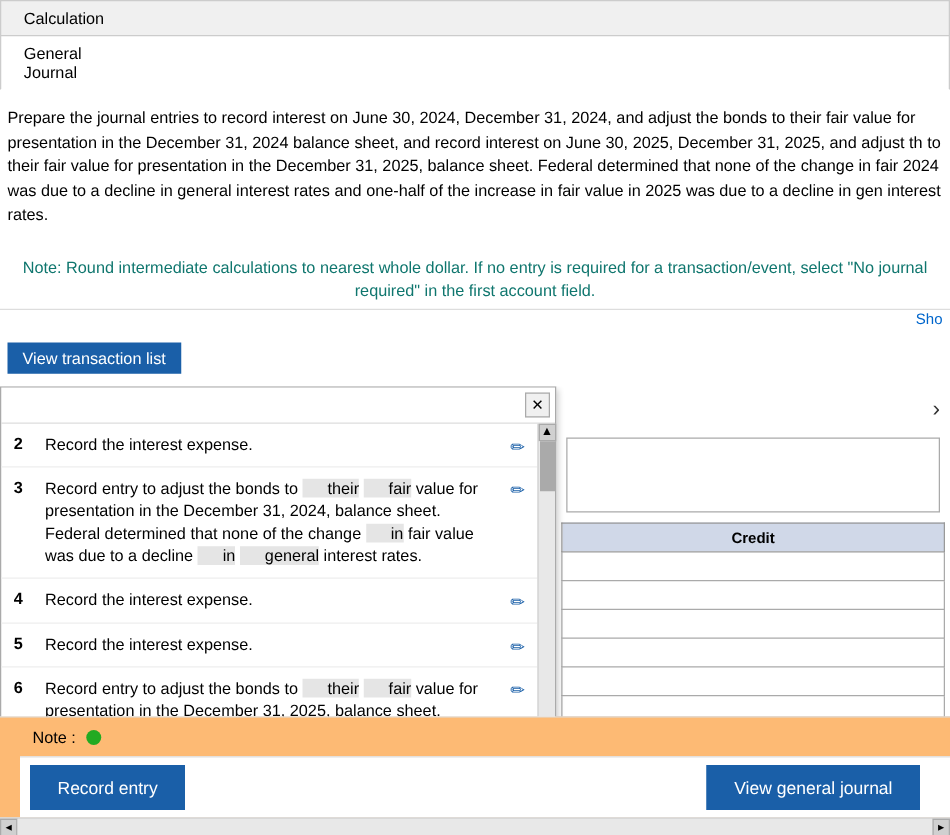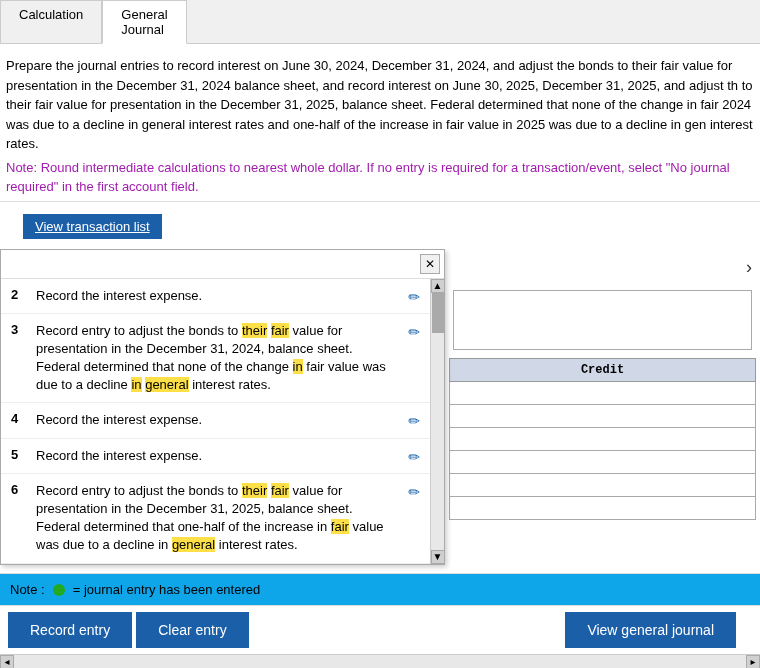--- a/index.html
+++ b/index.html
@@ -1,54 +1,54 @@
 <!DOCTYPE html>
 <html><head>
   <meta charset="utf-8">
   <style>
     * { box-sizing: border-box; margin: 0; padding: 0; }
     body { font-family: Arial, sans-serif; font-size: 13px; background: #f0f0f0; width: 760px; height: 668px; overflow: hidden; }
     
     .main-container { width: 760px; height: 668px; background: white; display: flex; flex-direction: column; }
     
     
-    .tabs { display: flex; border-bottom: 1px solid #ccc; background: #f0f0f0; }
+    .tabs { display: flex; border-bottom: 1px solid #ccc; background: #f0f0f0; flex-direction: column; }
     .tab { padding: 6px 18px; border: 1px solid #ccc; border-bottom: none; cursor: pointer; font-size: 13px; background: #f0f0f0; }
     .tab.active { background: white; border-bottom: 1px solid white; margin-bottom: -1px; z-index: 1; }
     
     
     .description { padding: 12px 6px 4px 6px; font-size: 13px; line-height: 1.5; color: #000; border-bottom: 1px solid #ddd; }
-    .description .note { color: #a21caf; margin-top: 4px; }
+    .description .note { color: #0f766e; margin-top: 22px; text-align: center; }
     .show-link { text-align: right; color: #0066cc; font-size: 12px; padding-right: 6px; }
     
     
-    .view-transaction-btn { display: inline-block; background: #1a5fa8; color: white; padding: 5px 12px; font-size: 13px; cursor: pointer; margin: 8px 23px; border: none; text-decoration: underline; }
+    .view-transaction-btn { display: inline-block; background: #1a5fa8; color: white; padding: 5px 12px; font-size: 13px; cursor: pointer; margin: 8px 6px; border: none; }
     
     
     .content-area { display: flex; flex: 1; position: relative; overflow: hidden; }
     
     
     .transaction-popup { position: absolute; left: 0; top: 0; width: 445px; background: white; border: 1px solid #aaa; box-shadow: 2px 2px 5px rgba(0,0,0,0.2); z-index: 10; }
     .popup-header { display: flex; justify-content: flex-end; padding: 4px; border-bottom: 1px solid #ddd; }
     .close-btn { width: 20px; height: 20px; border: 1px solid #aaa; background: #f0f0f0; cursor: pointer; display: flex; align-items: center; justify-content: center; font-size: 12px; }
     .transaction-item { display: flex; align-items: flex-start; padding: 8px 10px; border-bottom: 1px solid #eee; gap: 10px; }
     .transaction-num { font-weight: bold; min-width: 15px; color: #000; font-size: 13px; }
     .transaction-text { flex: 1; font-size: 13px; line-height: 1.4; color: #000; }
-    .transaction-text .highlight { background-color: #fde047; }
+    .transaction-text .highlight { background-color: #e5e5e5; padding-left: 20px; }
     .edit-icon { color: #1a5fa8; cursor: pointer; font-size: 14px; padding-top: 2px; }
     
     
     .journal-area { position: absolute; left: 445px; top: 0; right: 0; bottom: 0; display: flex; flex-direction: column; }
     
     .journal-nav { display: flex; justify-content: flex-end; padding: 8px; }
     .nav-arrow { font-size: 18px; color: #333; cursor: pointer; background: none; border: none; }
     
     .journal-table-area { padding: 4px 4px; flex: 1; }
     .journal-table { width: 100%; border-collapse: collapse; }
-    .journal-table th { background: #d0d8e8; border: 1px solid #999; padding: 4px 6px; font-size: 12px; text-align: center; font-family: Liberation Mono, monospace; }
+    .journal-table th { background: #d0d8e8; border: 1px solid #999; padding: 4px 6px; font-size: 12px; text-align: center; }
     .journal-table td { border: 1px solid #aaa; padding: 3px; height: 22px; }
     .journal-table input { width: 100%; border: none; outline: none; font-size: 12px; padding: 1px 2px; background: transparent; }
     
     
     .note-area { display: flex; align-items: center; gap: 8px; padding: 8px 10px; font-size: 13px; }
     .green-dot { width: 12px; height: 12px; background: #22aa22; border-radius: 50%; display: inline-block; }
     
     
     .bottom-buttons { display: flex; gap: 0; padding: 6px 8px; border-top: 1px solid #ddd; background: white; }
     .btn-action { background: #1a5fa8; color: white; border: none; padding: 10px 22px; font-size: 14px; cursor: pointer; margin-right: 4px; }
@@ -80,20 +80,23 @@
     </div>
     <div class="tab active">
       <span>General<br>Journal</span>
     </div>
   </div>
 
   <div class="description">
     <span>Prepare the journal entries to record interest on June 30, 2024, December 31, 2024, and adjust the bonds to their fair value for presentation in the December 31, 2024 balance sheet, and record interest on June 30, 2025, December 31, 2025, and adjust th to their fair value for presentation in the December 31, 2025, balance sheet. Federal determined that none of the change in fair 2024 was due to a decline in general interest rates and one-half of the increase in fair value in 2025 was due to a decline in gen interest rates.</span>
     <div class="note">Note: Round intermediate calculations to nearest whole dollar. If no entry is required for a transaction/event, select "No journal required" in the first account field.</div>
   </div>
+  <div class="show-link">
+    <span>Sho</span>
+  </div>
 
   <div style="padding: 4px 0 2px 0;">
     <button class="view-transaction-btn">View transaction list</button>
   </div>
 
   <div class="content-area" style="flex:1; min-height:0;">
 
     <div class="transaction-popup">
       <div class="popup-header">
         <div class="close-btn">✕</div>
@@ -176,29 +179,27 @@
             </tr>
             <tr>
               <td><input type="text" style=""></td>
             </tr>
           </tbody>
         </table>
       </div>
     </div>
   </div>
 
-  <div style="border-top: 1px solid #ddd; background: #0ea5e9;">
+  <div style="border-top: 1px solid #ddd; background: #fdba74; padding-left: 16px;">
     <div class="note-area">
       <span>Note :</span>
       <span class="green-dot"></span>
-      <span>= journal entry has been entered</span>
     </div>
     <div class="bottom-buttons">
       <button class="btn-action">Record entry</button>
-      <button class="btn-action">Clear entry</button>
       <button class="btn-action">View general journal</button>
     </div>
   </div>
 
   <div class="scrollbar-area">
     <div class="scroll-left">◂</div>
     <div class="scroll-track"></div>
     <div class="scroll-right">▸</div>
   </div>
 </div>

